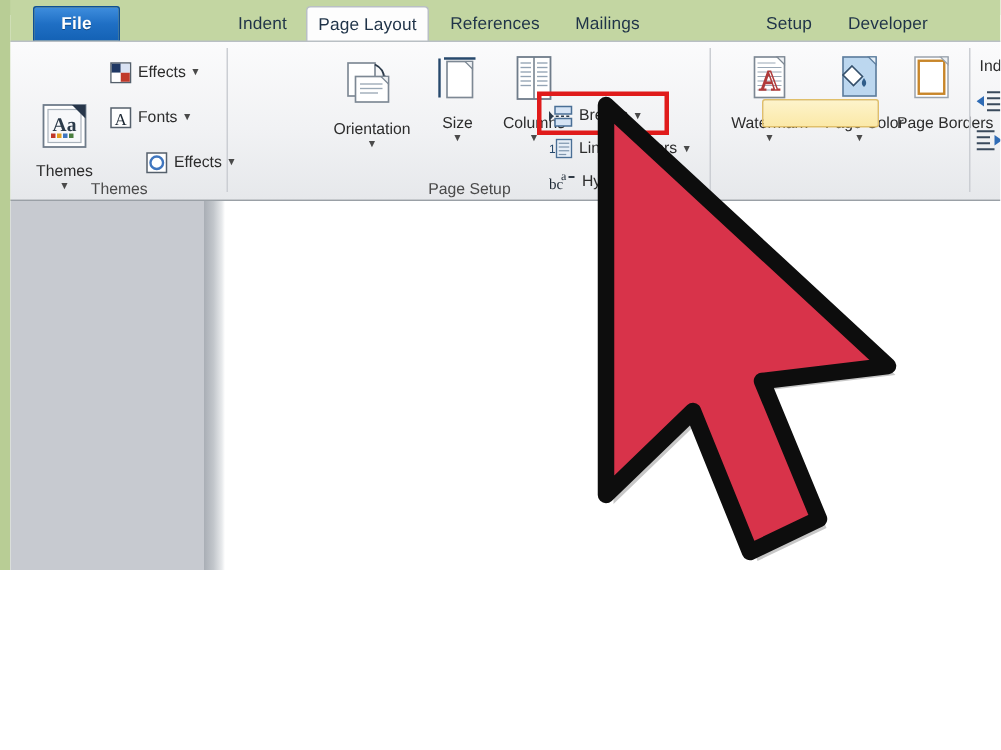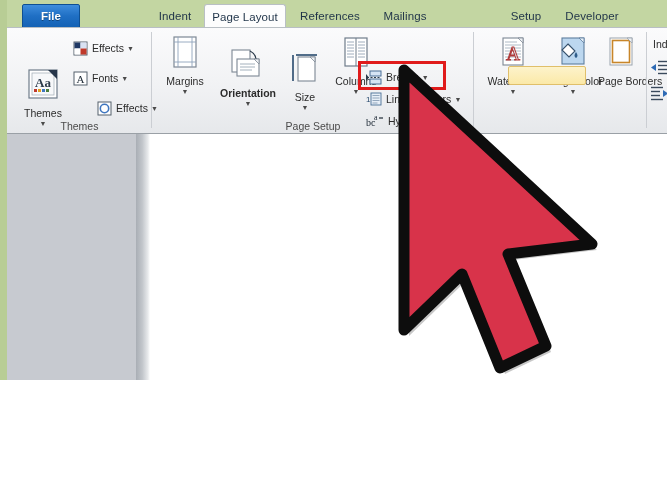--- a/index.html
+++ b/index.html
@@ -198,52 +198,39 @@
         <span>Effects</span>
         <span class="caret-inline">▼</span>
       </div>
 
       <div class="grouplabel">Themes</div>
       <div class="sep"></div>
     </div>
 
     <div class="rgroup" style="left:145px; width:322px;">
 
-      <div class="bigbtn" style="left:6px; top:8px; width:54px;">
-        <span class="glyph">
-          <svg width="30" height="34" viewBox="0 0 30 34">
-            <rect x="4" y="1" width="22" height="30" fill="#ffffff" stroke="#7d8894" stroke-width="1.2"></rect>
-            <line x1="8" y1="1" x2="8" y2="31" stroke="#8fa3bb" stroke-width="0.9"></line>
-            <line x1="22" y1="1" x2="22" y2="31" stroke="#8fa3bb" stroke-width="0.9"></line>
-            <line x1="4" y1="6" x2="26" y2="6" stroke="#8fa3bb" stroke-width="0.9"></line>
-            <line x1="4" y1="26" x2="26" y2="26" stroke="#8fa3bb" stroke-width="0.9"></line>
-          </svg>
-        </span>
-        <span class="lbl">Margins</span>
-        <span class="caret">▼</span>
-      </div>
-
-      <div class="bigbtn" style="left:62px; top:20px; width:68px;font-weight:bold;">
+
+      <div class="bigbtn" style="left:62px; top:12px; width:68px;">
         <span class="glyph">
           <svg width="36" height="34" viewBox="0 0 36 34">
             <rect x="2" y="2" width="18" height="22" fill="#ffffff" stroke="#7d8894" stroke-width="1.1"></rect>
             <path d="M20 3 q6 3 6 9" fill="none" stroke="#2b3a4a" stroke-width="1.3"></path>
             <polygon points="27,10 23,12 26,14" fill="#2b3a4a"></polygon>
             <rect x="7" y="11" width="22" height="17" fill="#ffffff" stroke="#7d8894" stroke-width="1.1"></rect>
             <polygon points="24,11 29,11 29,16" fill="#eef1f4" stroke="#7d8894" stroke-width="0.8"></polygon>
             <line x1="10" y1="16" x2="25" y2="16" stroke="#9aa8b6" stroke-width="0.9"></line>
             <line x1="10" y1="19" x2="25" y2="19" stroke="#9aa8b6" stroke-width="0.9"></line>
             <line x1="10" y1="22" x2="22" y2="22" stroke="#9aa8b6" stroke-width="0.9"></line>
           </svg>
         </span>
         <span class="lbl">Orientation</span>
         <span class="caret">▼</span>
       </div>
 
-      <div class="bigbtn" style="left:132px; top:24px; width:42px;">
+      <div class="bigbtn" style="left:132px; top:8px; width:42px;">
         <span class="glyph">
           <svg width="32" height="34" viewBox="0 0 32 34">
             <line x1="4" y1="3" x2="4" y2="29" stroke="#27496d" stroke-width="1.6"></line>
             <line x1="7" y1="3" x2="28" y2="3" stroke="#27496d" stroke-width="1.6"></line>
             <rect x="9" y="5" width="17" height="24" fill="#ffffff" stroke="#7d8894" stroke-width="1.1"></rect>
             <polygon points="21,5 26,5 26,10" fill="#eef1f4" stroke="#7d8894" stroke-width="0.8"></polygon>
           </svg>
         </span>
         <span class="lbl">Size</span>
         <span class="caret">▼</span>

